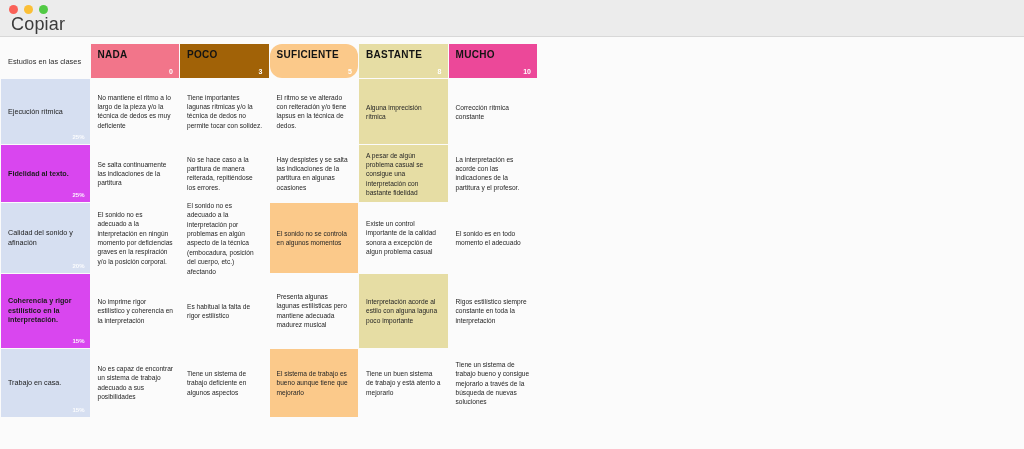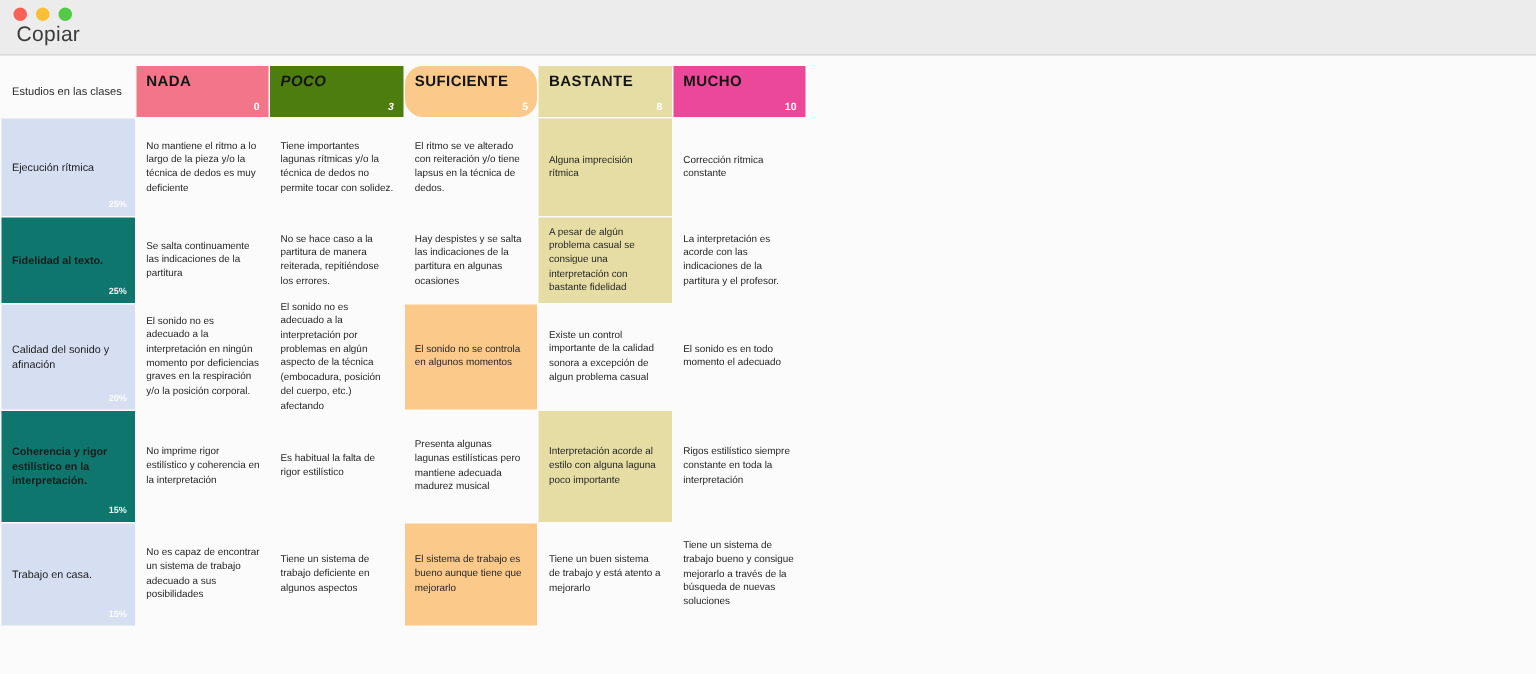--- a/index.html
+++ b/index.html
@@ -21,21 +21,21 @@
     position: absolute; left: 9px; top: 5px;
     display: flex; gap: 6px;
   }
   .tl { width: 9px; height: 9px; border-radius: 50%; }
   .tl-close { background: #fa6158; }
   .tl-min   { background: #fbbf36; }
   .tl-max   { background: #52ca45; }
 
   #copiar-label {
     position: absolute; left: 11px; top: 14px;
-    font-size: 14px; color: #3b3b3b;
+    font-size: 18px; color: #3b3b3b;
     letter-spacing: .2px;
   }
 
   
   #user-strip {
     position: absolute; left: 482px; top: 1px;
     display: flex; align-items: center; height: 34px;
   }
   #avatar {
     width: 32px; height: 32px; border-radius: 50%;
@@ -84,21 +84,21 @@
   
   .criterion {
     width: 88px;
     background: #d6dff1;
     position: relative;
     padding: 6px 7px;
     font-size: 7.2px;
     color: #1c1c1c;
     line-height: 1.35;
   }
-  .criterion.alt { background: #0f766e; }
+  .criterion.alt { background: #d946ef; }
   .criterion.alt .criterion-label { font-weight: bold; }
   .criterion-label {
     position: absolute; left: 7px; top: 50%;
     transform: translateY(-50%);
     width: 74px;
   }
   .criterion-weight {
     position: absolute; right: 5px; bottom: 3px;
     font-size: 6px; font-weight: bold;
     color: #ffffff;
@@ -170,21 +170,21 @@
 <table id="rubric-table">
   <tbody id="rubric-body">
       <tr>
         <td class="corner-header">
           <span>Estudios en las clases</span>
         </td>
         <td class="level-header" style="background: rgb(242, 117, 138);">
           <div class="level-name">NADA</div>
           <div class="level-score">0</div>
         </td>
-        <td class="level-header" style="background: #4d7c0f; font-style: italic;">
+        <td class="level-header" style="background: #a16207;">
           <div class="level-name">POCO</div>
           <div class="level-score">3</div>
         </td>
         <td class="level-header" style="background: rgb(251, 201, 138); border-radius: 12px;">
           <div class="level-name">SUFICIENTE</div>
           <div class="level-score">5</div>
         </td>
         <td class="level-header" style="background: rgb(230, 221, 164);">
           <div class="level-name">BASTANTE</div>
           <div class="level-score">8</div>

